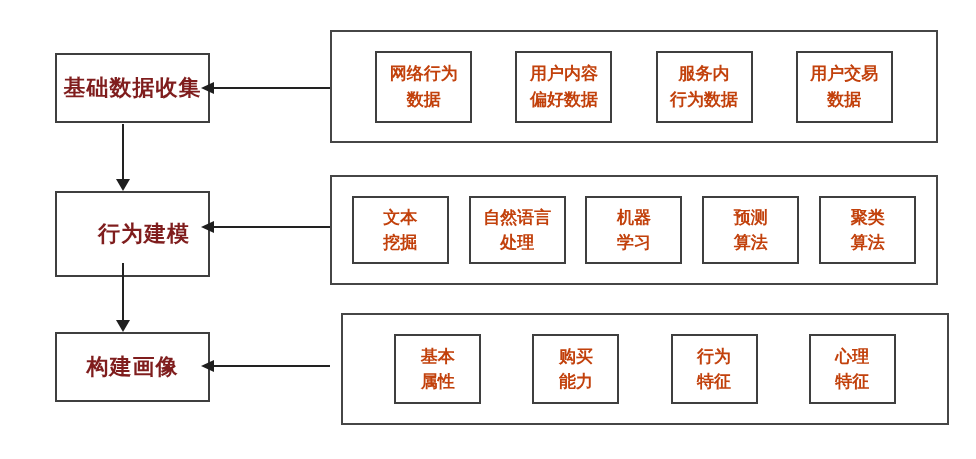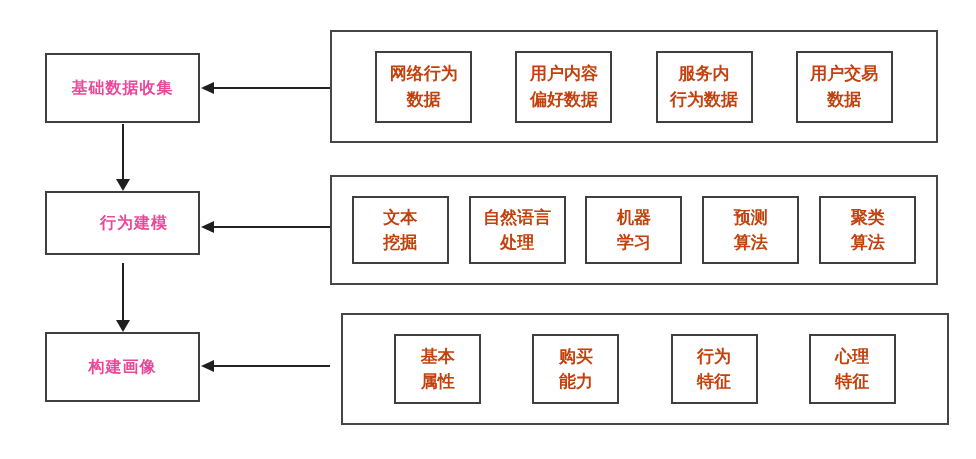--- a/index.html
+++ b/index.html
@@ -7,35 +7,35 @@
     position: relative;
     width: 976px;
     height: 459px;
     background: #ffffff;
     font-family: "Liberation Sans", sans-serif;
     overflow: hidden;
   }
   
   .stage {
     position: absolute;
-    left: 45px;
+    left: 55px;
     width: 155px;
     border: 2px solid #3f3f3f;
     background: #ffffff;
     box-sizing: border-box;
     display: flex;
     align-items: center;
     justify-content: center;
-    font-size: 16px;
+    font-size: 22px;
     font-weight: 700;
-    color: #ec4899;
+    color: #7f1d1d;
     letter-spacing: 1px;
   }
   #stage1 { top: 53px;  height: 70px; }
-  #stage2 { top: 191px; height: 64px; padding-left: 23px; }
+  #stage2 { top: 191px; height: 86px; padding-left: 23px; }
   #stage3 { top: 332px; height: 70px; }
 
   
   .group {
     position: absolute;
     left: 330px;
     width: 608px;
     border: 2px solid #464646;
     background: #ffffff;
     box-sizing: border-box;

